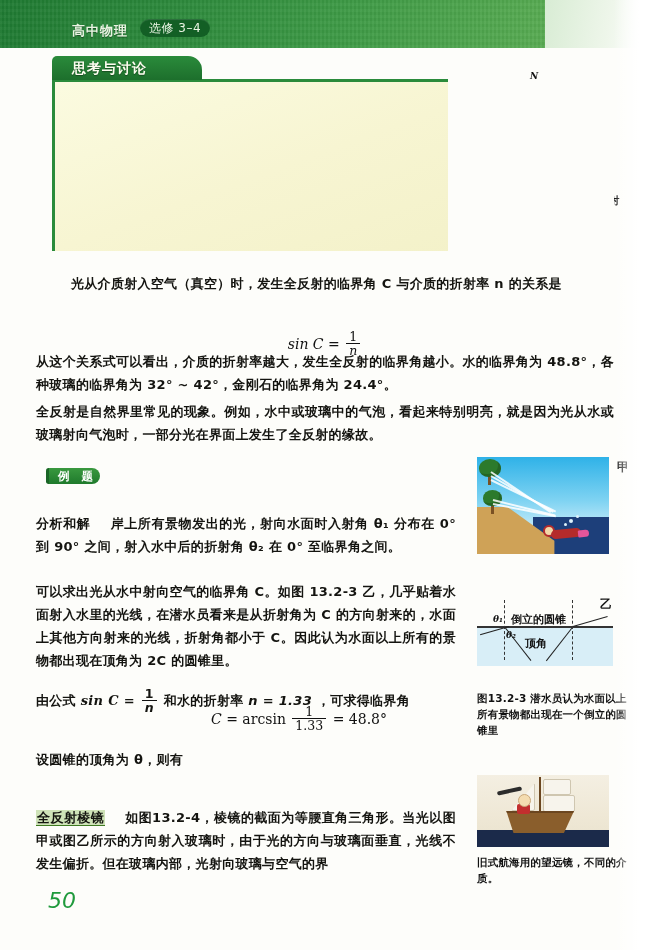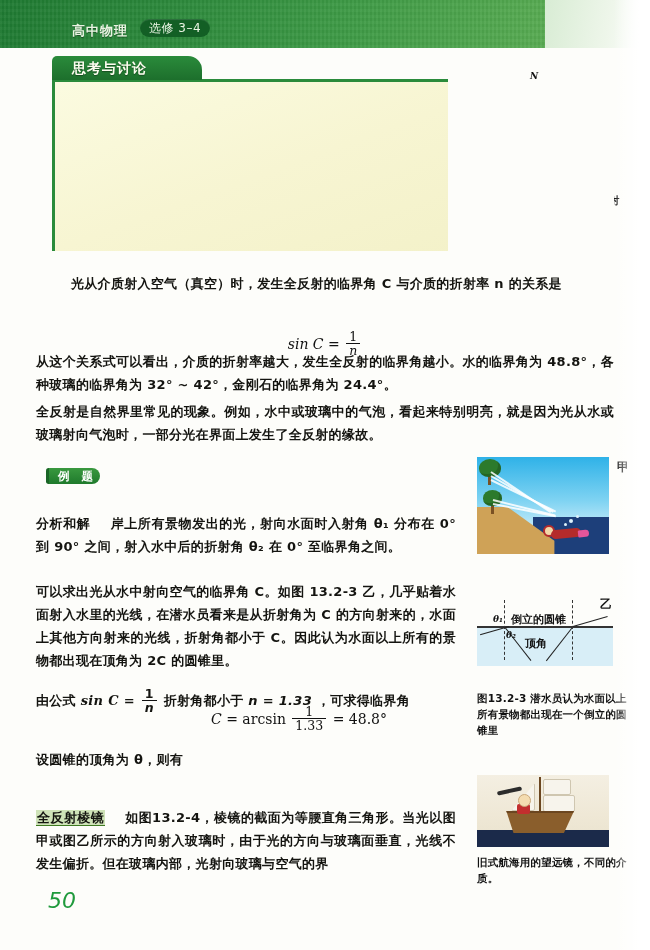--- a/index.html
+++ b/index.html
@@ -507,21 +507,21 @@
   <div class="body-text" style="top:580px; width:420px;">可以求出光从水中射向空气的临界角 C。如图 13.2-3 乙，几乎贴着水面射入水里的光线，在潜水员看来是从折射角为 C 的方向射来的，水面上其他方向射来的光线，折射角都小于 C。因此认为水面以上所有的景物都出现在顶角为 2C 的圆锥里。</div>
 
   <div class="body-text" style="top:688px; width:420px;">
     <span>由公式</span>
     <span class="it" style="font-family:'DejaVu Serif',serif;">sin C</span>
     <span>=</span>
     <span class="frac">
       <span class="num">1</span>
       <span class="den it">n</span>
     </span>
-    <span>折射角都小于</span>
+    <span>和水的折射率</span>
     <span class="it">n = 1.33</span>
     <span>，可求得临界角</span>
   </div>
 
   <div class="eq" style="top:706px; left:10px;">
     <span class="it">C</span>
     <span>=</span>
     <span>arcsin</span>
     <span class="frac">
       <span class="num">1</span>

